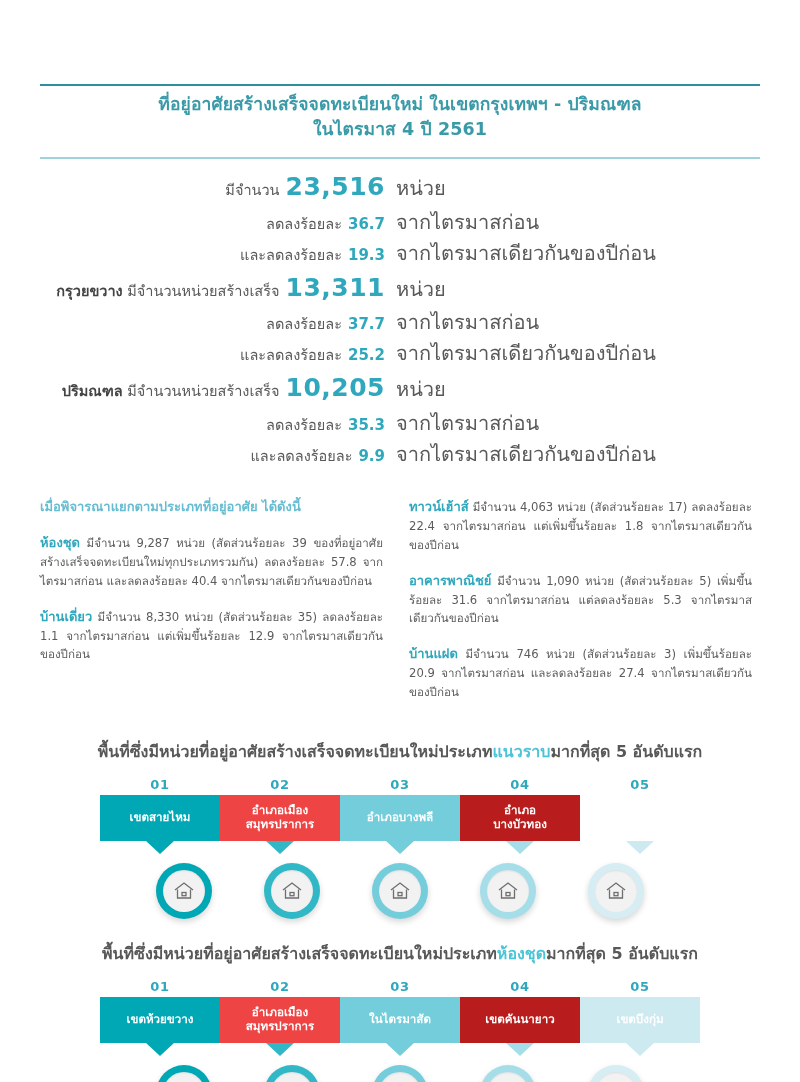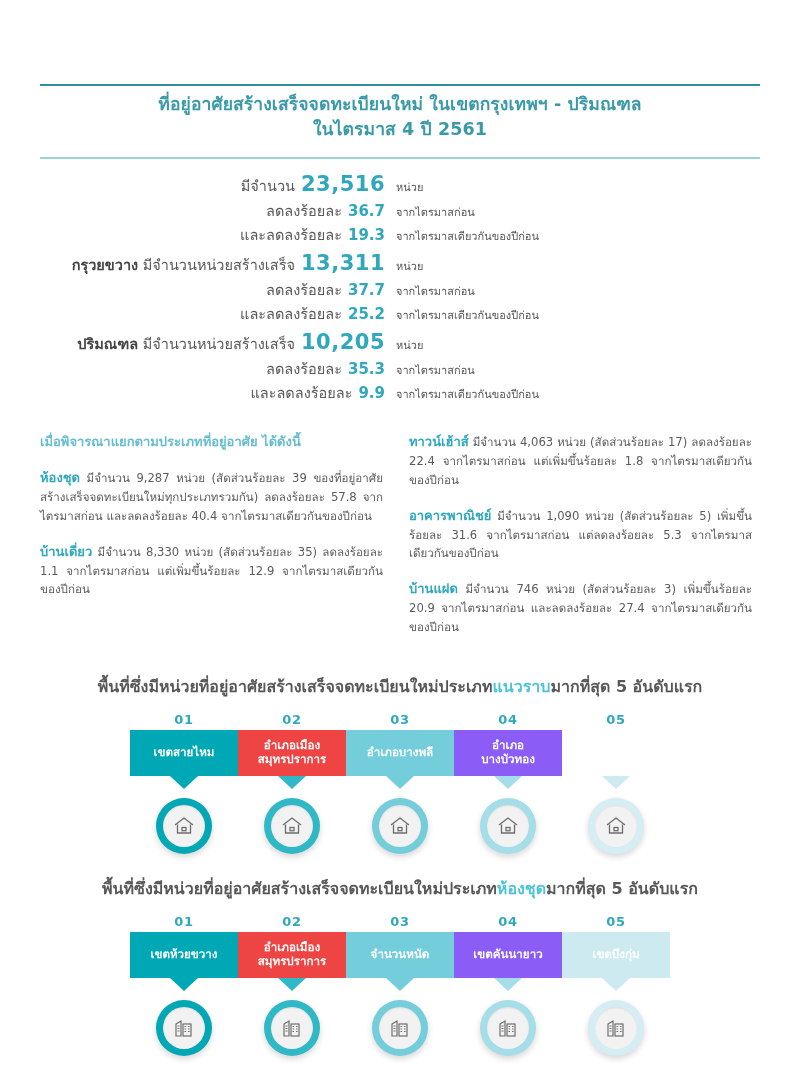--- a/index.html
+++ b/index.html
@@ -22,24 +22,24 @@
 
   
   .stats { margin-top: 9px; }
   .stat-row { display: flex; align-items: baseline; line-height: 1.55; }
   .stat-left {
     width: 345px; text-align: right; color: #595959;
     font-size: 14.5px; white-space: nowrap;
   }
   .stat-left .lbl-bold { font-weight: bold; color: #444; }
   .stat-num { color: #2fa8bd; font-weight: bold; padding-left: 6px; }
-  .stat-num.big { font-size: 21px; letter-spacing: .5px; margin-top: 32px; }
+  .stat-num.big { font-size: 25px; letter-spacing: .5px; margin-top: 32px; }
   .stat-num.small { font-size: 15px; }
   .stat-right {
-    padding-left: 11px; color: #595959; font-size: 11px; white-space: nowrap;
+    padding-left: 11px; color: #595959; font-size: 20px; white-space: nowrap;
   }
 
   
   .columns { display: flex; gap: 26px; margin-top: 26px; }
   .col { width: 343px; }
   .para { margin-bottom: 15px; }
   .para p {
     font-size: 11.6px; color: #5b5b5b; line-height: 1.62;
     text-align: justify;
   }
@@ -49,34 +49,34 @@
 
   
   .rank-section { margin-top: 22px; }
   .rank-heading {
     text-align: center; font-weight: bold; font-size: 16px;
     color: #585858; margin-bottom: 13px;
   }
   .rank-heading .hl { color: #4cc4d8; }
 
   .banner { display: flex; justify-content: center; }
-  .seg { position: relative; width: 108px; }
+  .seg { position: relative; width: 120px; }
   .seg-num {
     text-align: center; font-weight: bold; font-size: 13px;
     color: #2fa8bd; margin-bottom: 3px; letter-spacing: .6px;
   }
   .seg-body {
     height: 46px; display: flex; align-items: center; justify-content: center;
     text-align: center; color: #fff; font-weight: bold; font-size: 11.6px;
     line-height: 1.2; padding: 0 4px;
   }
   .seg-body.d1 { background: #00a7b5; }
   .seg-body.d2 { background: #ef4444; font-family: Liberation Serif, serif; }
   .seg-body.d3 { background: #74cddb; }
-  .seg-body.d4 { background: #8b5cf6; }
+  .seg-body.d4 { background: #b91c1c; }
   .seg-body.d5 { background: #cdeaf1; }
   .seg-body.d4, .seg-body.d5 { color: #ffffff; }
   .notch {
     position: absolute; left: 50%; transform: translateX(-50%);
     width: 0; height: 0; border-left: 14px solid transparent;
     border-right: 14px solid transparent; top: 100%;
   }
   .notch.d1 { border-top: 13px solid #00a7b5; }
   .notch.d2 { border-top: 13px solid #31b8c6; }
   .notch.d3 { border-top: 13px solid #74cddb; }
@@ -285,21 +285,21 @@
           <div class="seg-body d1">เขตห้วยขวาง</div>
           <div class="notch d1"></div>
         </div>
         <div class="seg">
           <div class="seg-num">02</div>
           <div class="seg-body d2">อำเภอเมือง<br>สมุทรปราการ</div>
           <div class="notch d2"></div>
         </div>
         <div class="seg">
           <div class="seg-num">03</div>
-          <div class="seg-body d3">จำนวนหนัด</div>
+          <div class="seg-body d3">ในไตรมาสัด</div>
           <div class="notch d3"></div>
         </div>
         <div class="seg">
           <div class="seg-num">04</div>
           <div class="seg-body d4">เขตคันนายาว</div>
           <div class="notch d4"></div>
         </div>
         <div class="seg">
           <div class="seg-num">05</div>
           <div class="seg-body d5">เขตบึงกุ่ม</div>

